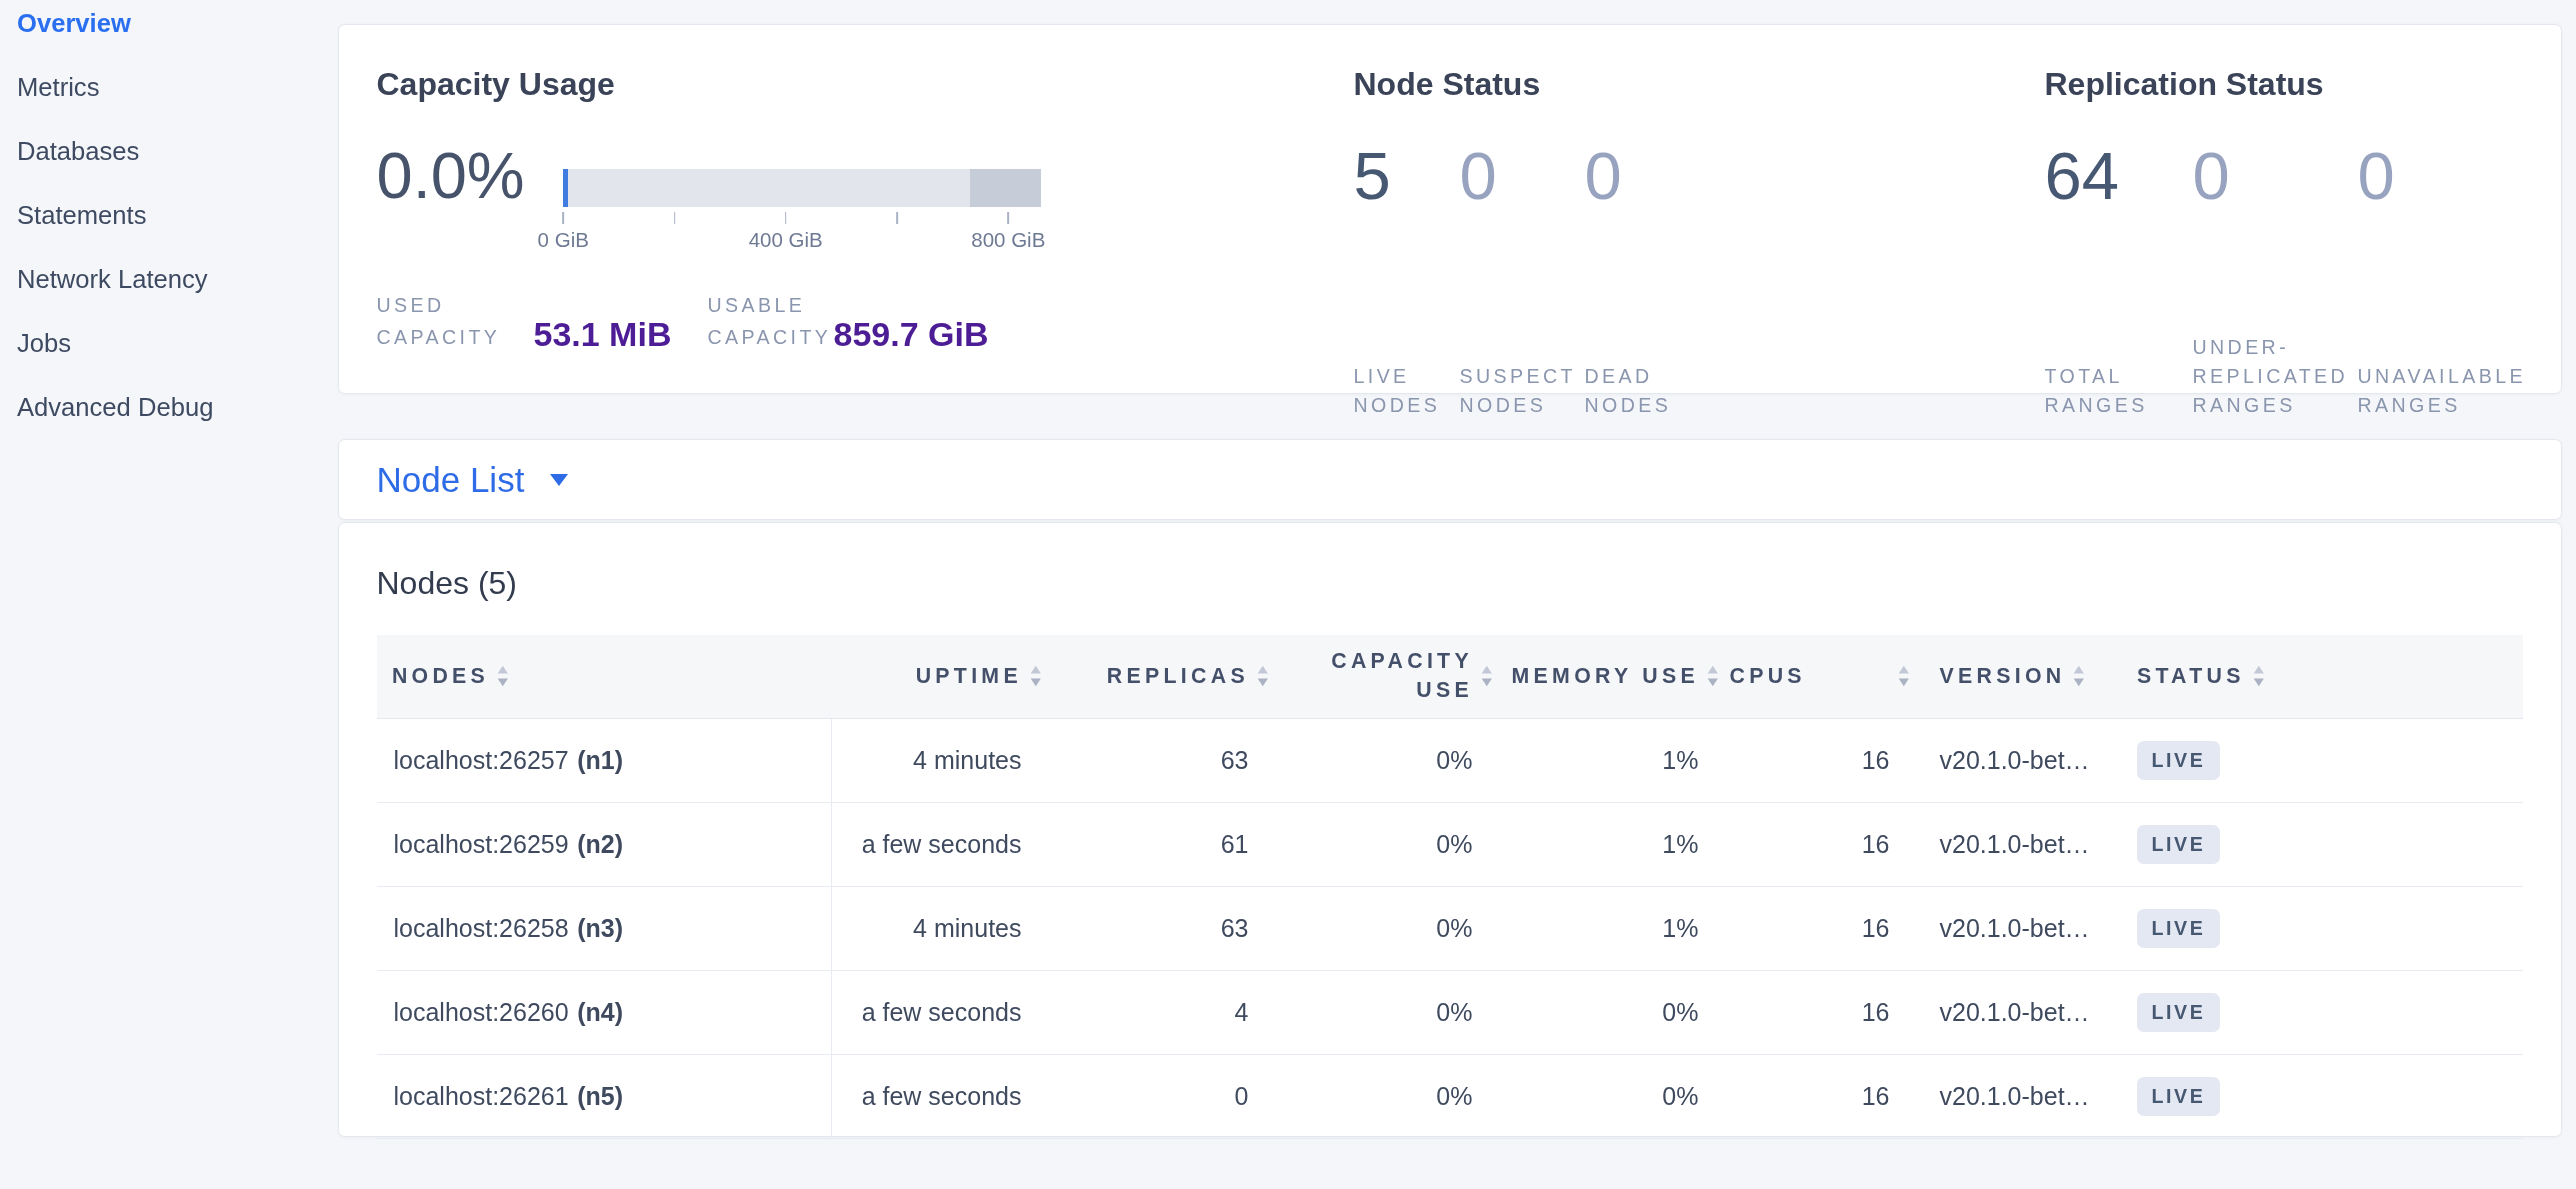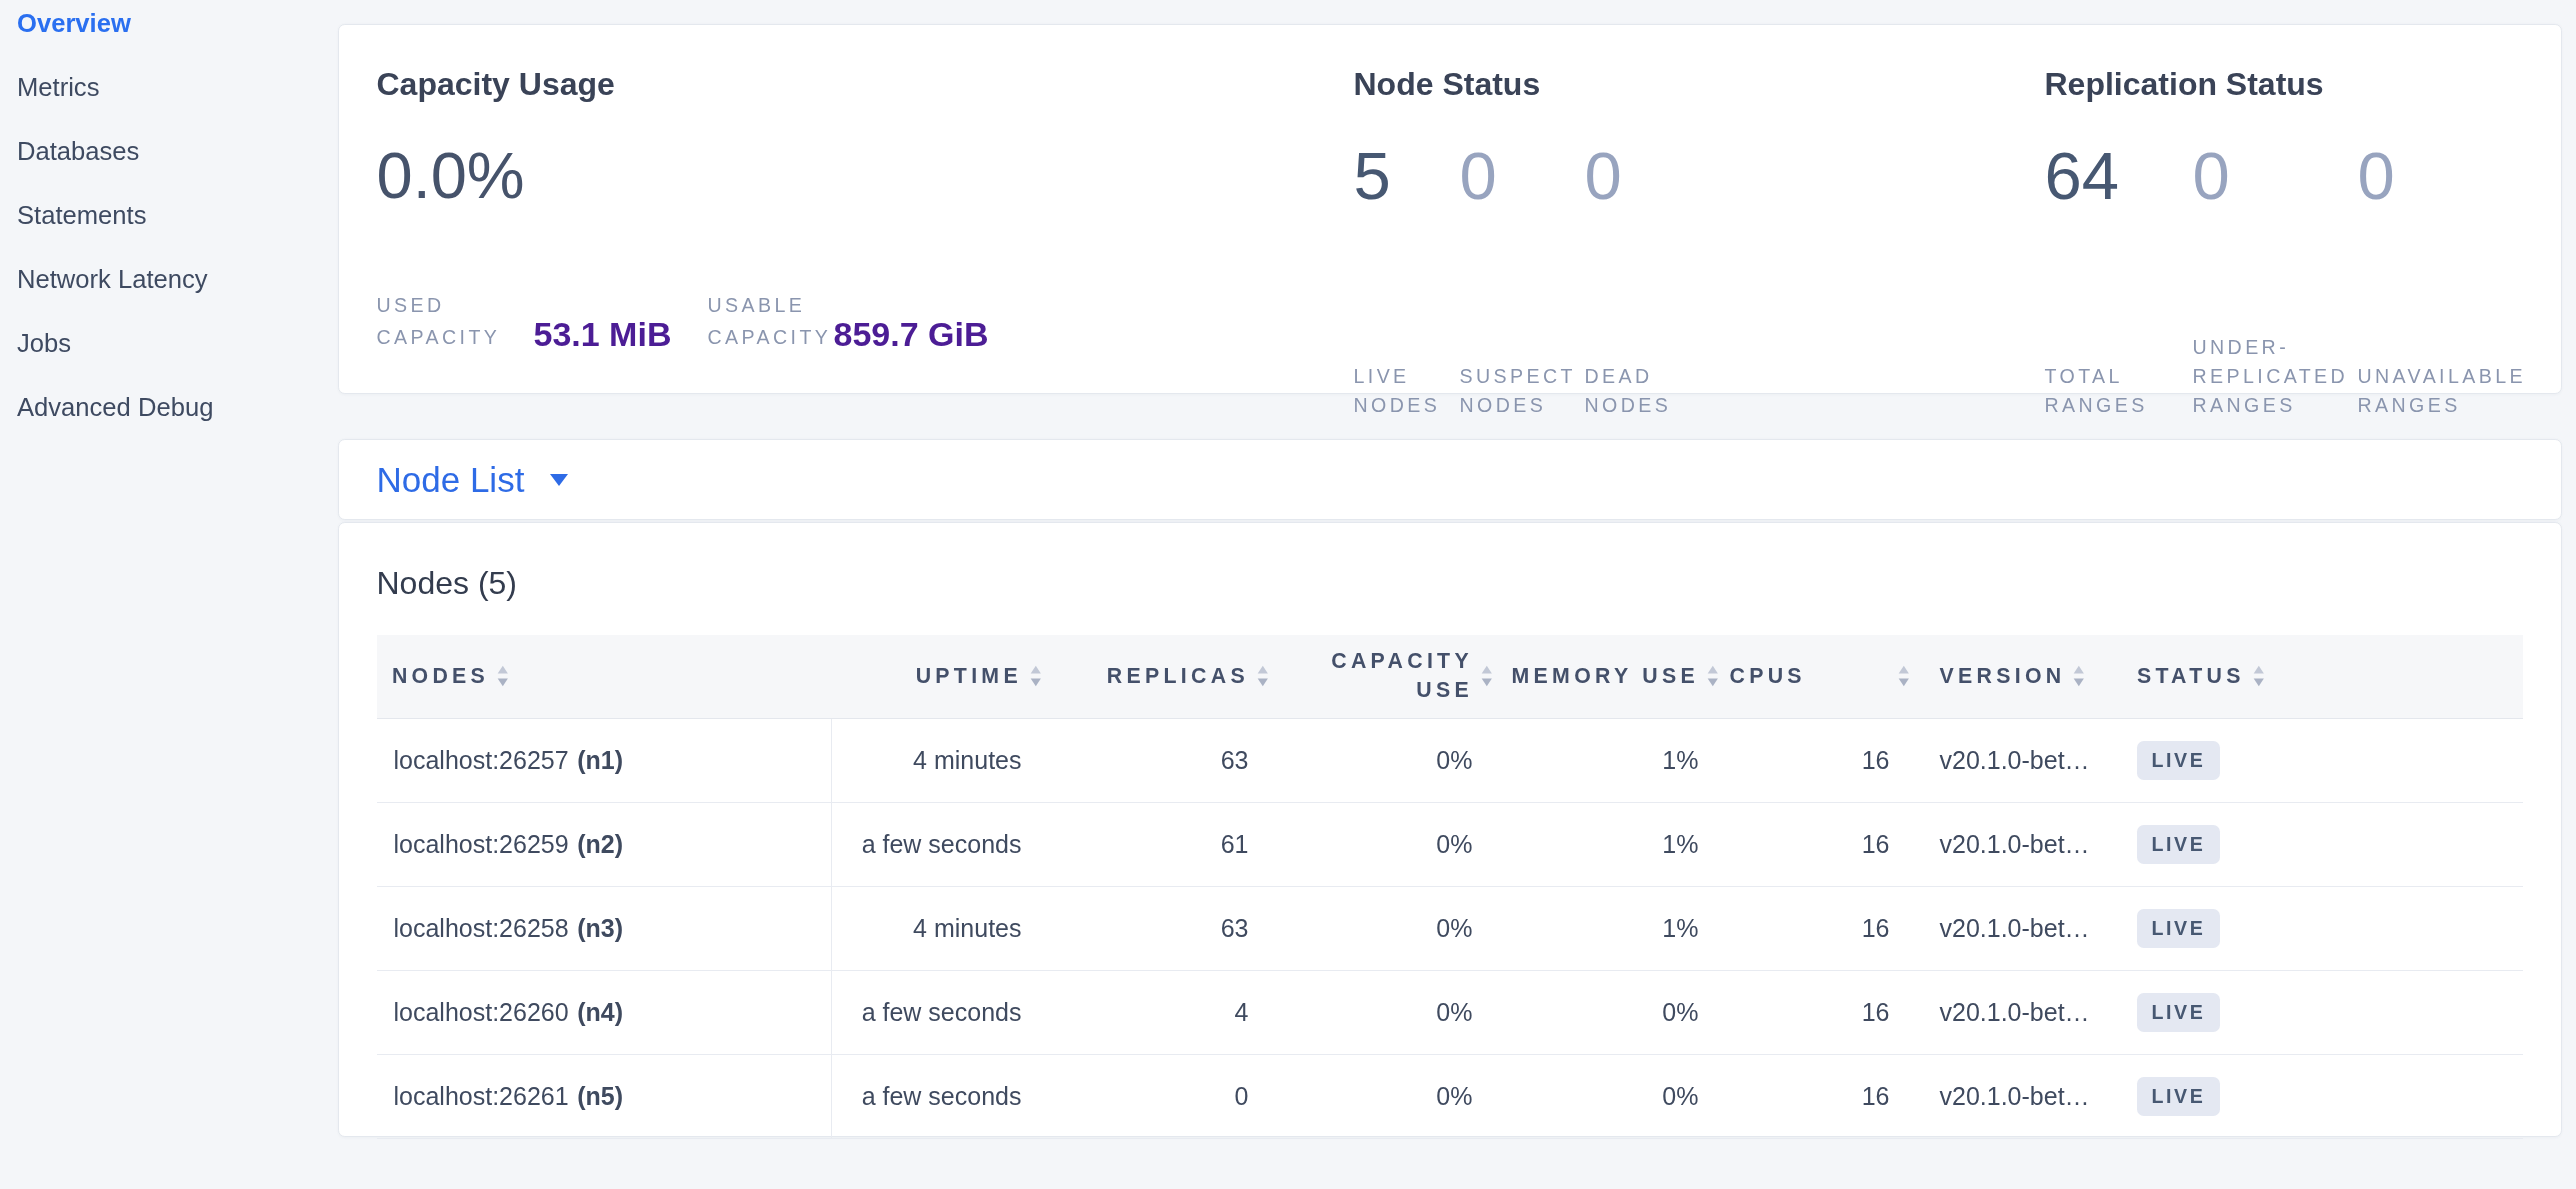--- a/index.html
+++ b/index.html
@@ -106,20 +106,38 @@
 </aside>
 
 <main class="content">
 
   <section class="card stats-card">
 
     <div class="stat-section sec-capacity">
       <h2 class="section-title">Capacity Usage</h2>
       <div class="gauge-row">
         <div class="gauge-pct">0.0%</div>
+        <div class="gauge-bar-block">
+          <div class="gauge-bar">
+            <div class="gauge-bar-dark"></div>
+            <div class="gauge-bar-used"></div>
+          </div>
+          <div class="gauge-axis" id="gauge-axis">
+              <div class="gauge-tick" style="left: 0%;"></div>
+              <div class="gauge-tick" style="left: 23.3%;"></div>
+              <div class="gauge-tick" style="left: 46.55%;"></div>
+              <div class="gauge-tick" style="left: 69.85%;"></div>
+              <div class="gauge-tick" style="left: 93.1%;"></div>
+            </div>
+          <div class="gauge-lbls" id="gauge-lbls">
+              <div class="gauge-lbl" style="left: 0%;">0 GiB</div>
+              <div class="gauge-lbl" style="left: 46.55%;">400 GiB</div>
+              <div class="gauge-lbl" style="left: 93.1%;">800 GiB</div>
+            </div>
+        </div>
       </div>
       <div class="cap-stats">
         <div class="cap-label first">USED
 CAPACITY</div>
         <div class="cap-value first">53.1 MiB</div>
         <div class="cap-label second">USABLE
 CAPACITY</div>
         <div class="cap-value">859.7 GiB</div>
       </div>
     </div>

